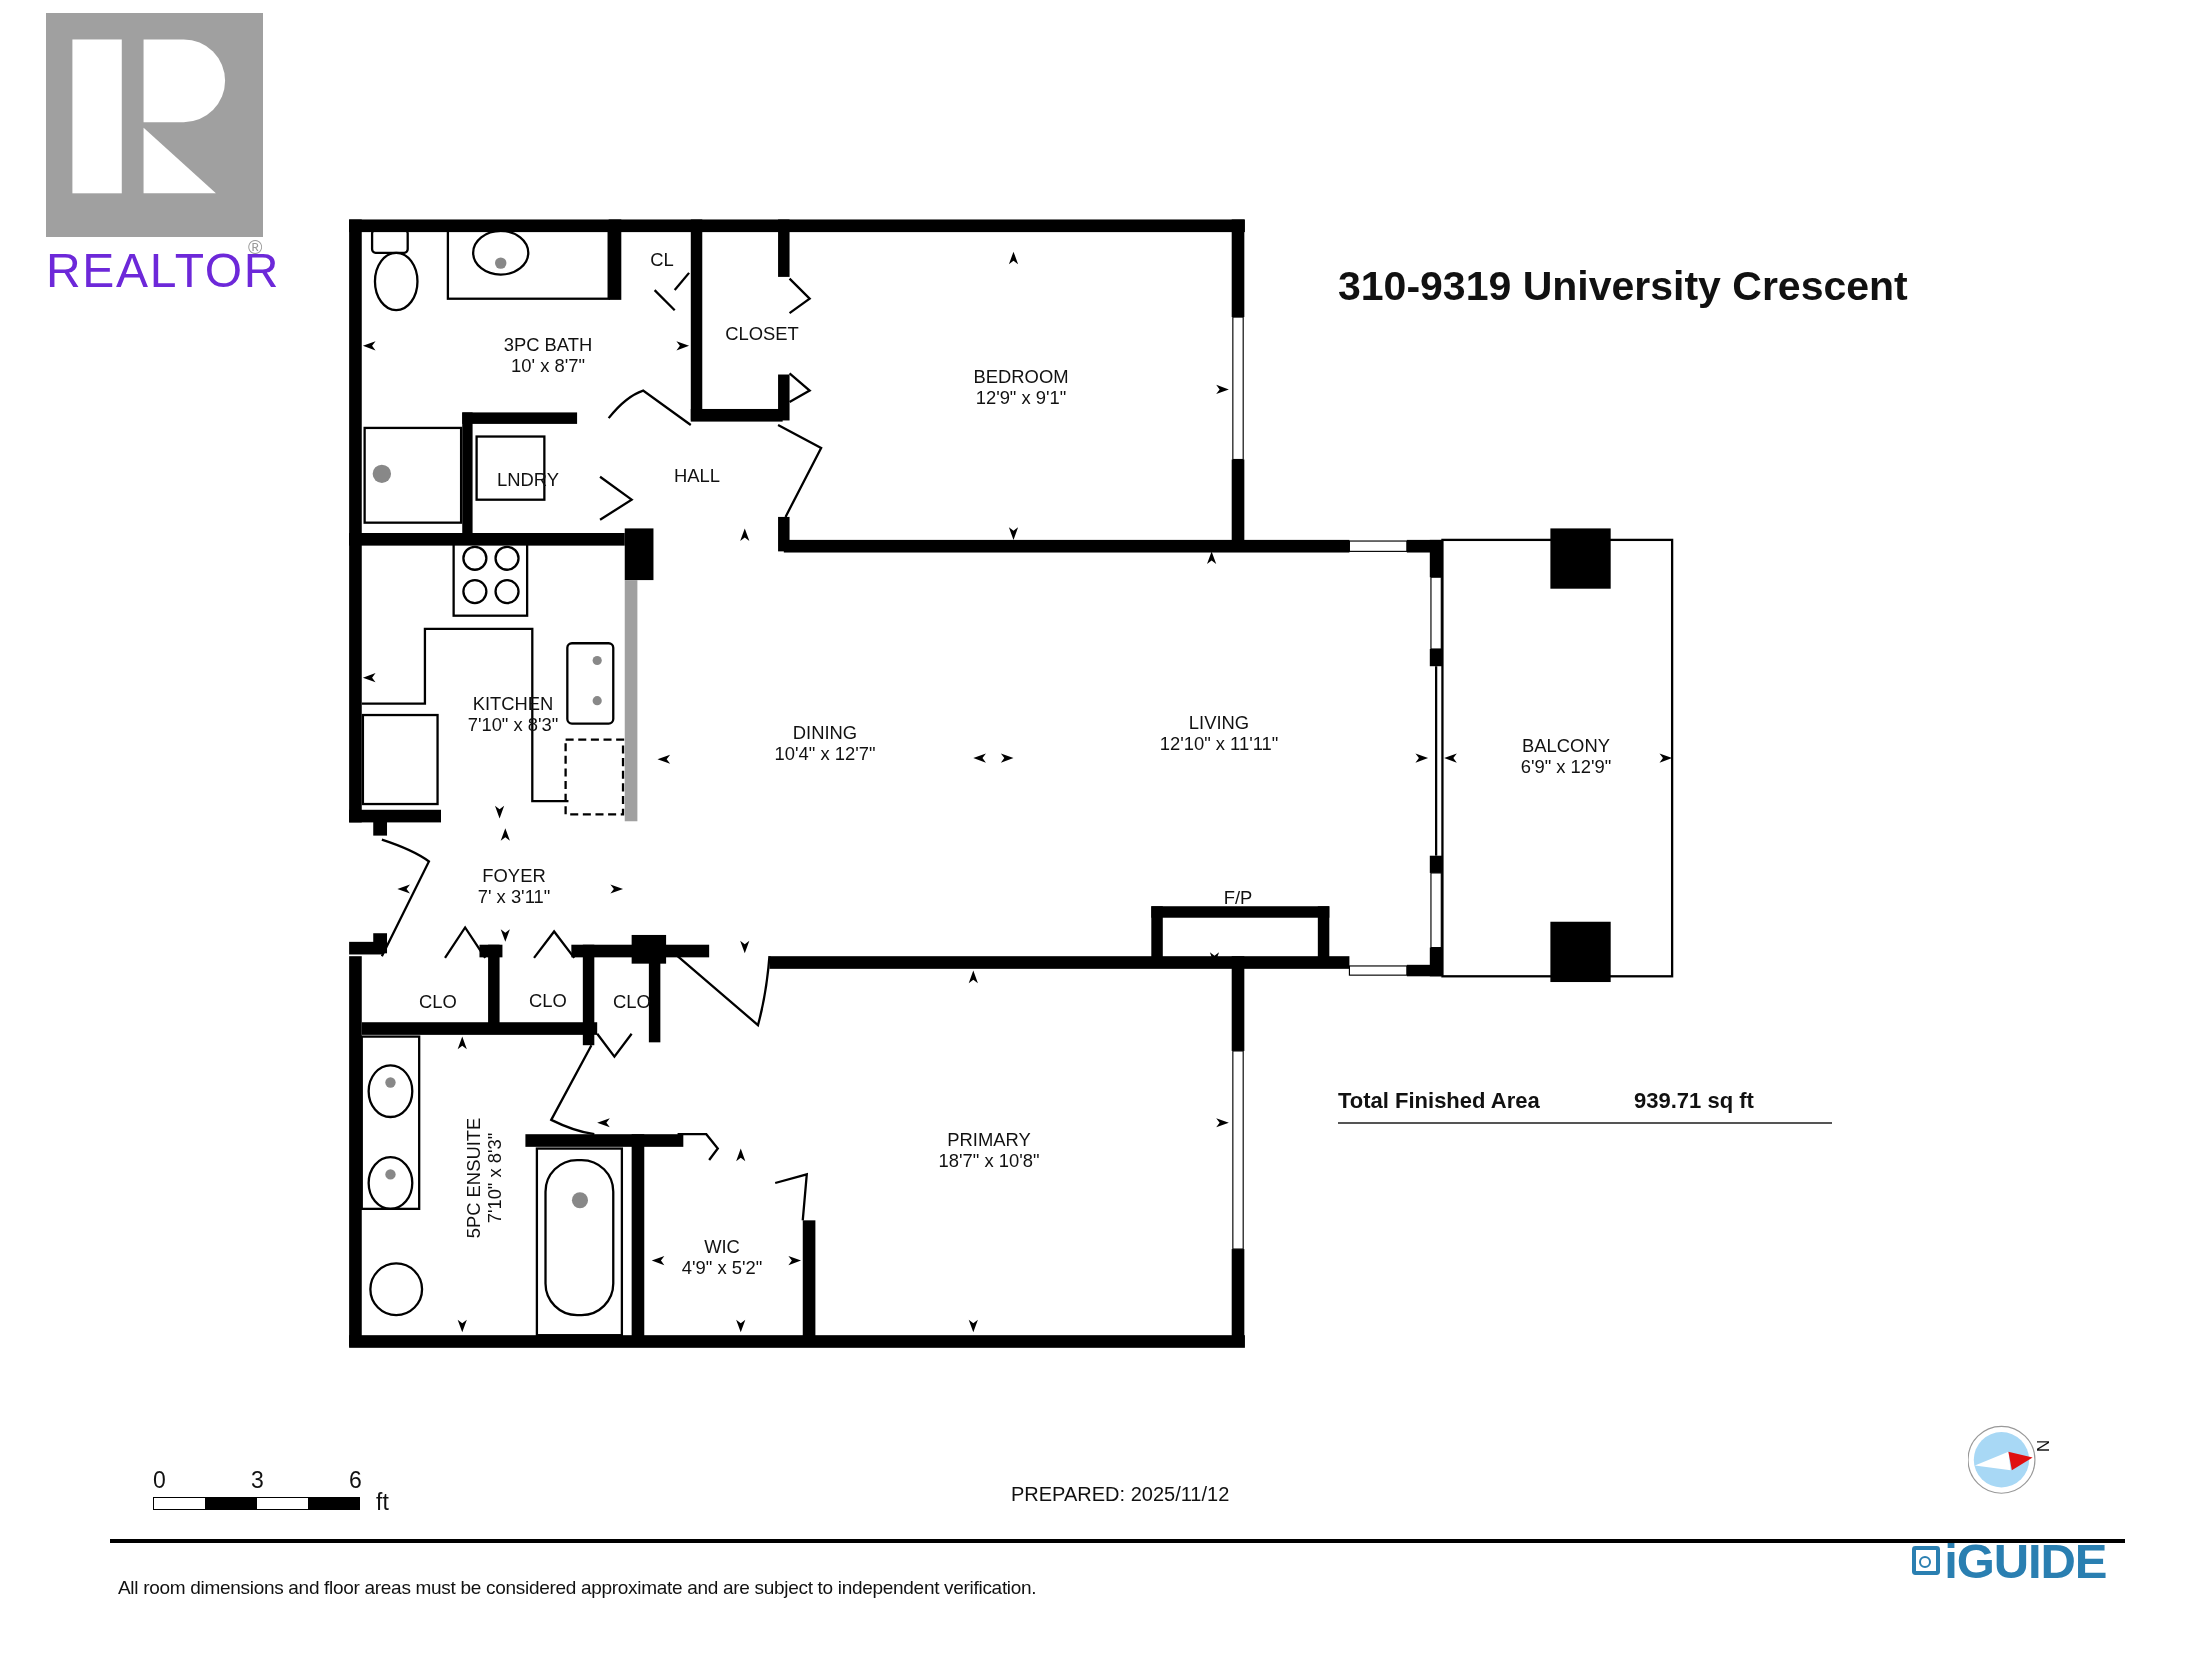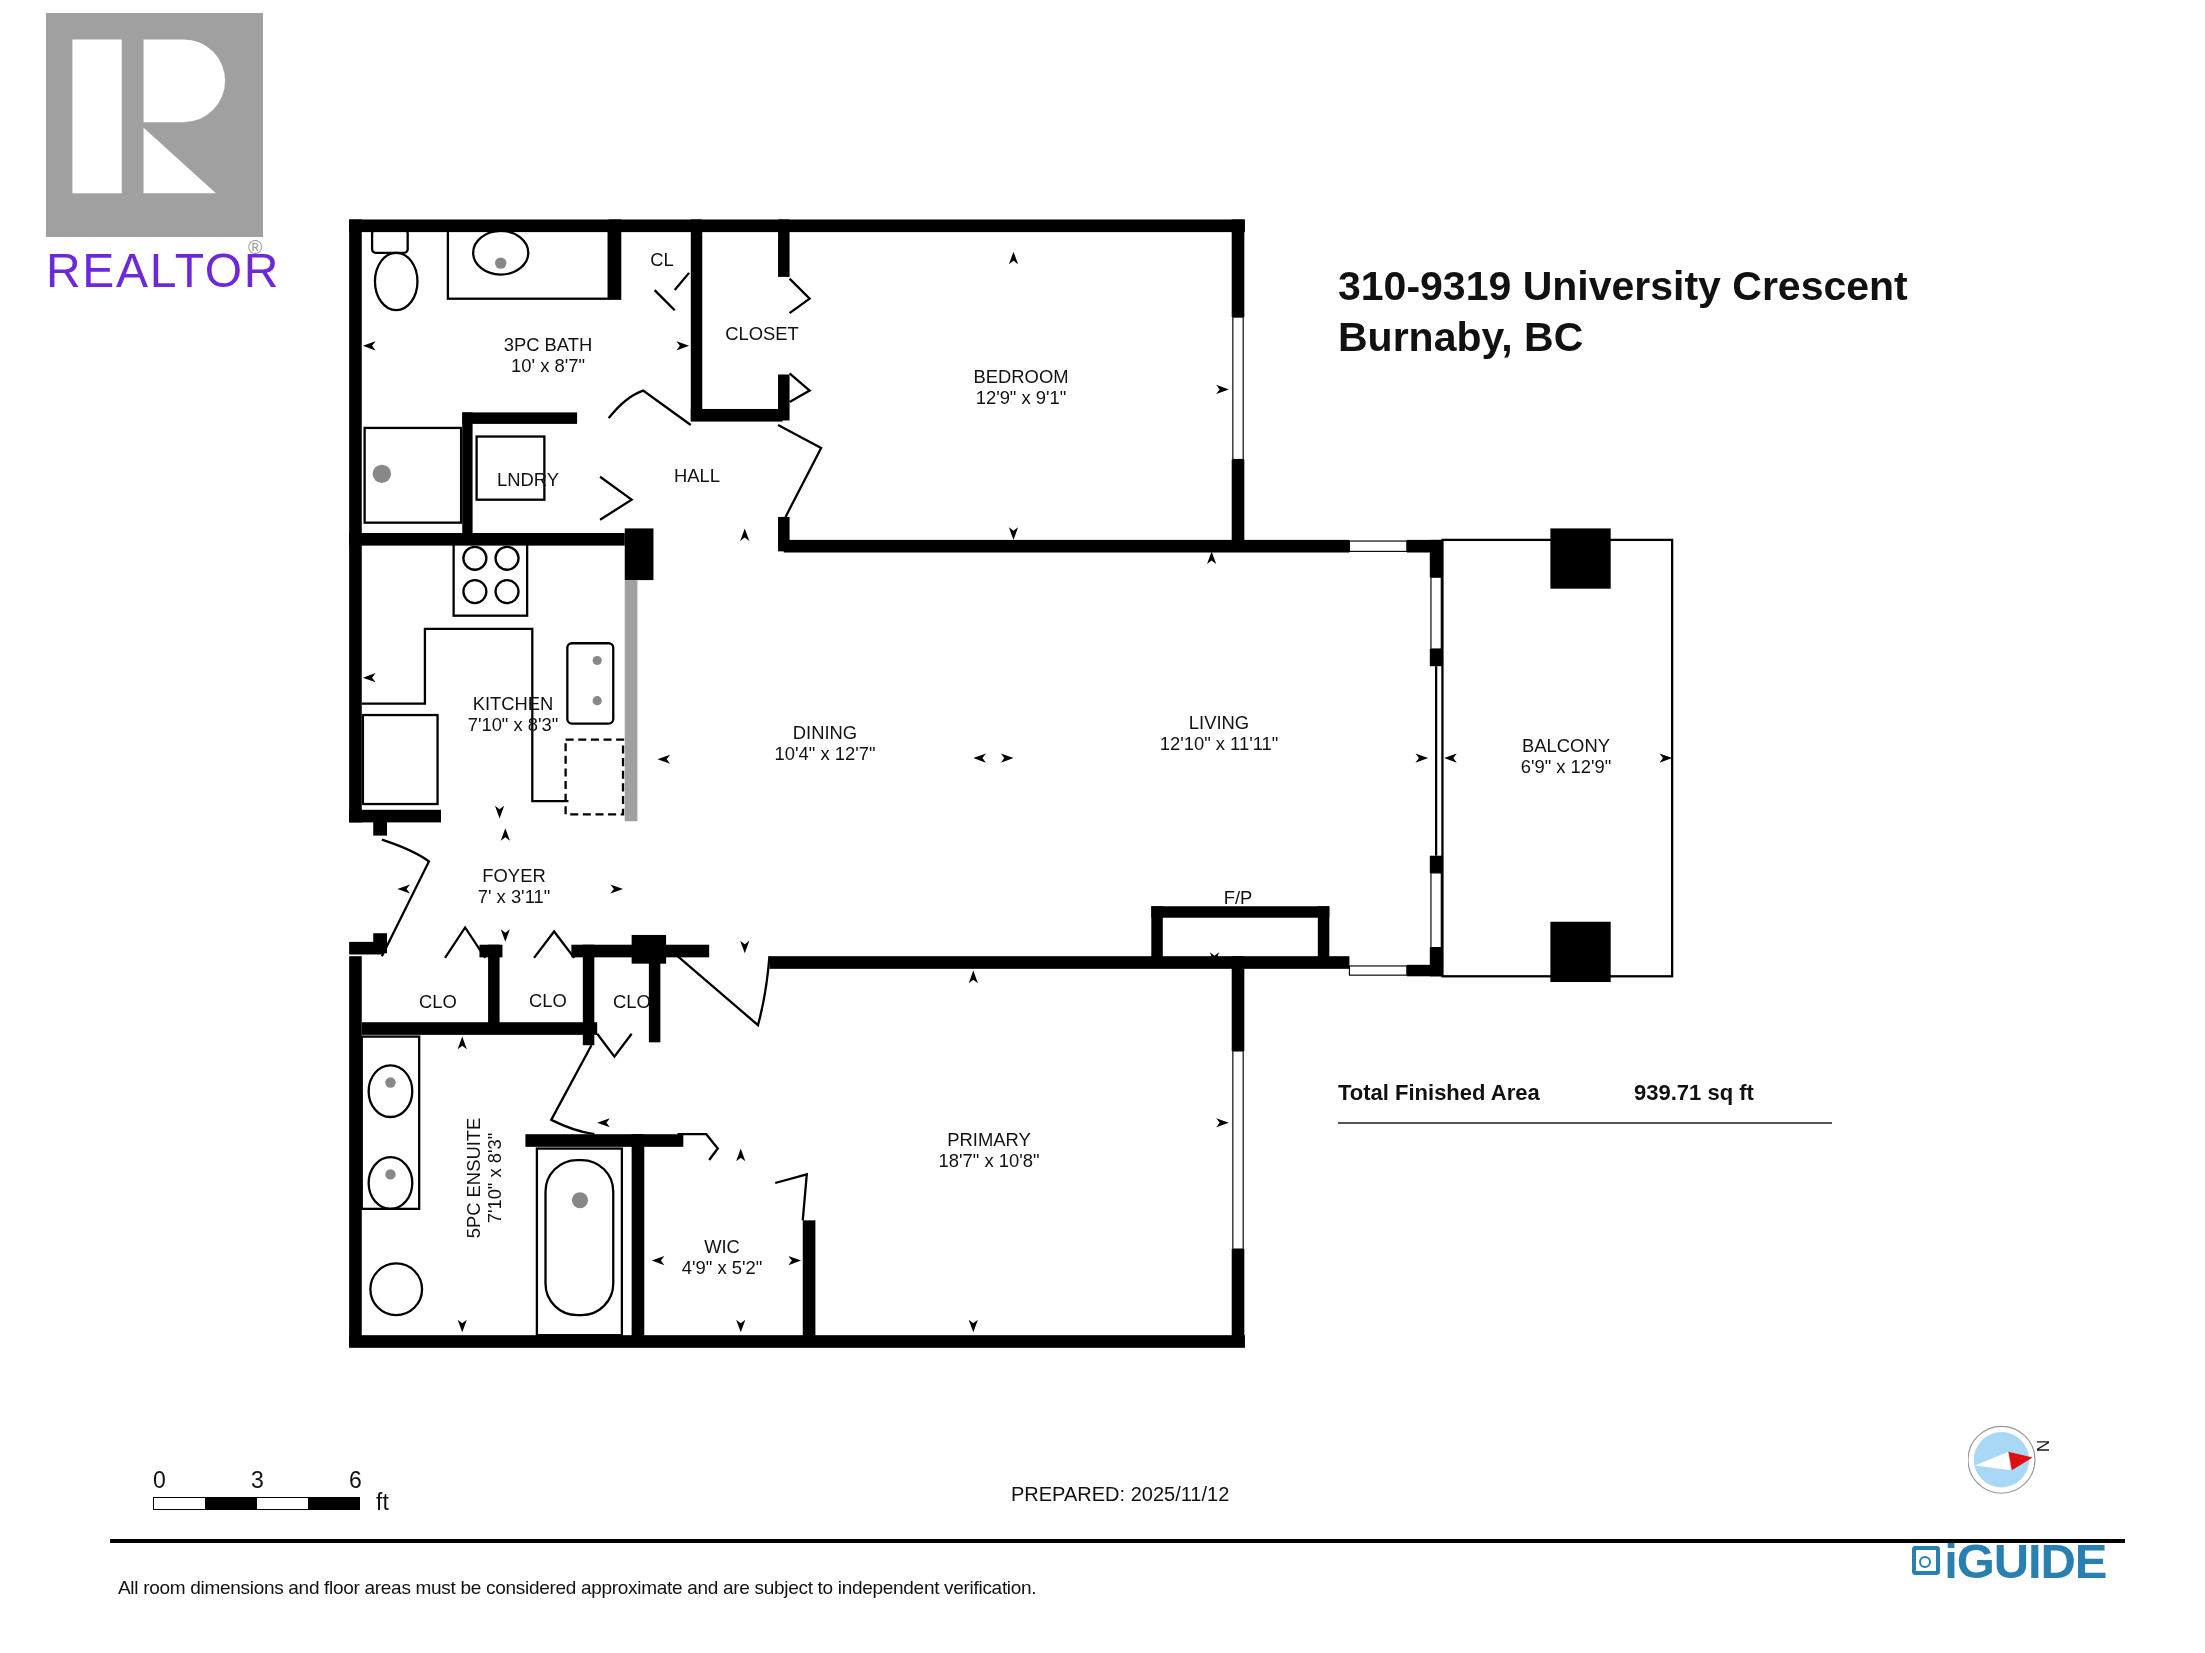--- a/index.html
+++ b/index.html
@@ -2,21 +2,21 @@
 <html style="font-size:9.2px"><head>
 <meta charset="utf-8">
 <style>
   html, body { margin:0; padding:0; background:#ffffff; }
   body { width:2205px; height:1654px; position:relative; overflow:hidden; font-family:"Liberation Sans", sans-serif; color:#111; }
   .abs { position:absolute; }
   #plan { position:absolute; left:0; top:0; width:2205px; height:1654px; }
   .room-label { position:absolute; text-align:center; font-size:18.4px; line-height:20.7px; color:#111; transform:translate(-50%,-50%); white-space:nowrap; }
   .title { position:absolute; left:1338px; top:261px; font-size:41px; font-weight:bold; line-height:51px; color:#111; }
   .area-table { position:absolute; left:1338px; top:1080px; width:494px; }
-  .area-row { display:flex; font-size:22px; height:34px; align-items:flex-start; }
+  .area-row { display:flex; font-size:22px; height:34px; align-items:flex-end; }
   .area-row .k { width:296px; }
   .area-row.bold { font-weight:bold; }
   .area-rule { height:2.3px; background:#555; margin:8px 0 9.2px 0; }
   .realtor { position:absolute; left:46px; top:12.6px; width:218px; height:270px; }
   .realtor-box { position:absolute; left:0; top:0; width:217px; height:224px; background:#a0a0a0; }
   .realtor-text { position:absolute; left:0; top:230px; font-size:48px; letter-spacing:1.7px; color:#6d28d9; font-weight:normal; }
   .realtor-reg { position:absolute; left:202px; top:223px; font-size:19.5px; color:#9a9a9a; }
   .scale { position:absolute; left:153px; top:1467px; }
   .scale-nums span { position:absolute; top:0; font-size:23px; }
   .scale-bar { position:absolute; left:0; top:30px; width:207px; height:12.6px; border:1.7px solid #000; display:flex; box-sizing:border-box; }
@@ -273,21 +273,20 @@
     <div>PRIMARY</div>
     <div>18'7" x 10'8"</div>
   </div>
 <div class="room-label" style="left:722px;top:1258px;">
     <div>WIC</div>
     <div>4'9" x 5'2"</div>
   </div>
 
 <div class="title">
   <div>310-9319 University Crescent</div>
-  <div>Burnaby, BC</div>
 </div>
 
 <div class="area-table">
   <div class="area-row bold">
     <span class="k">Total Finished Area</span>
     <span>939.71 sq ft</span>
   </div>
   <div class="area-rule"></div>
 </div>
 

